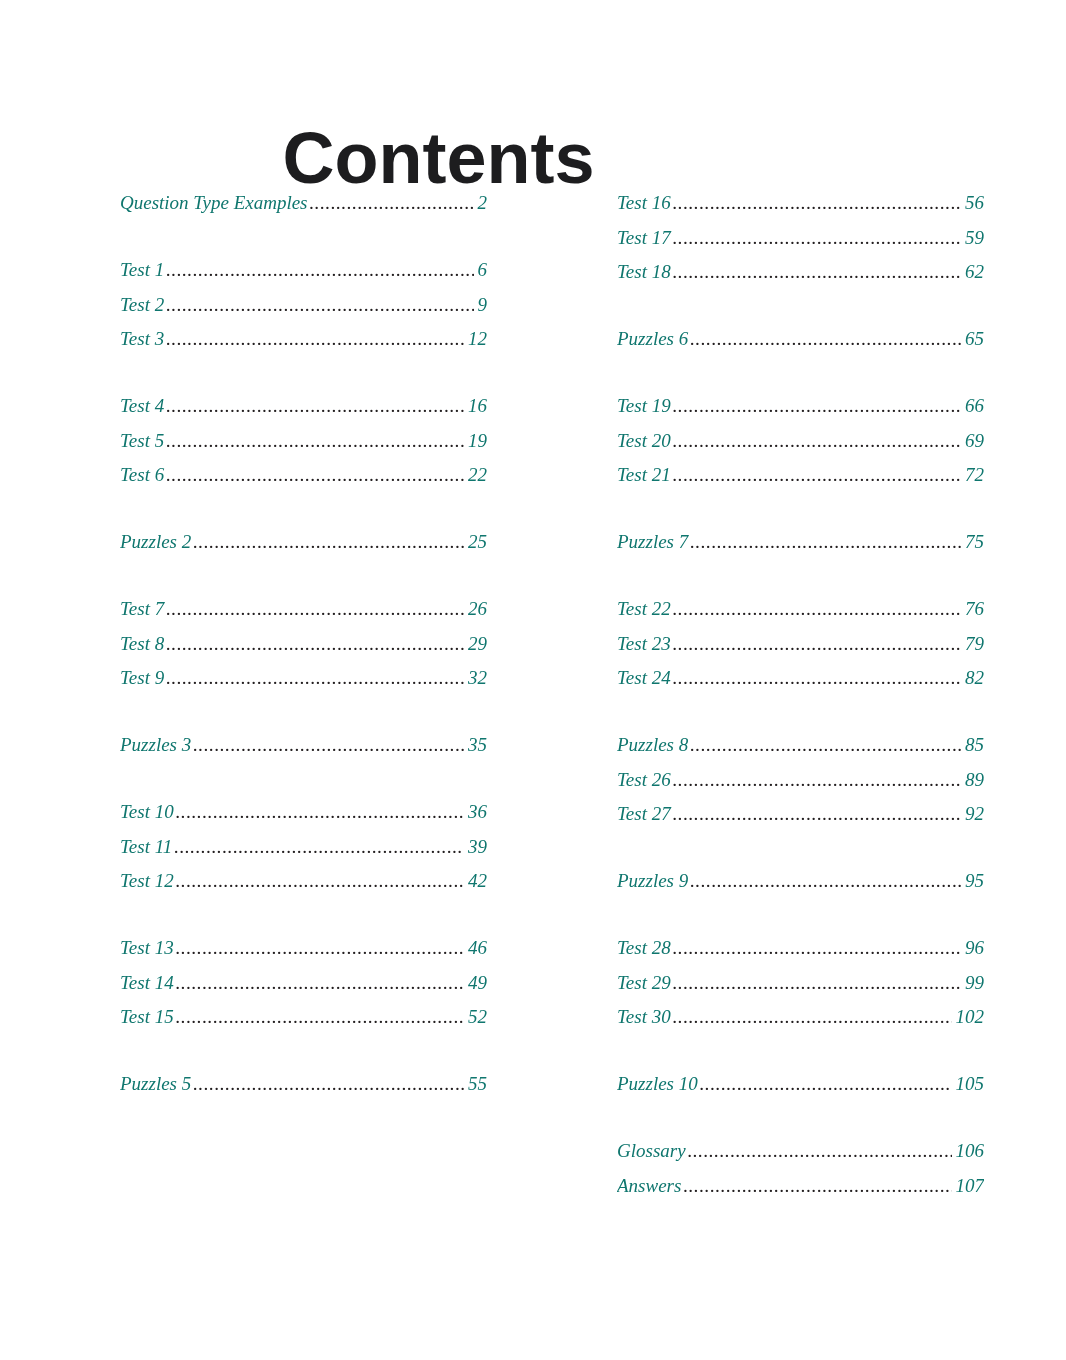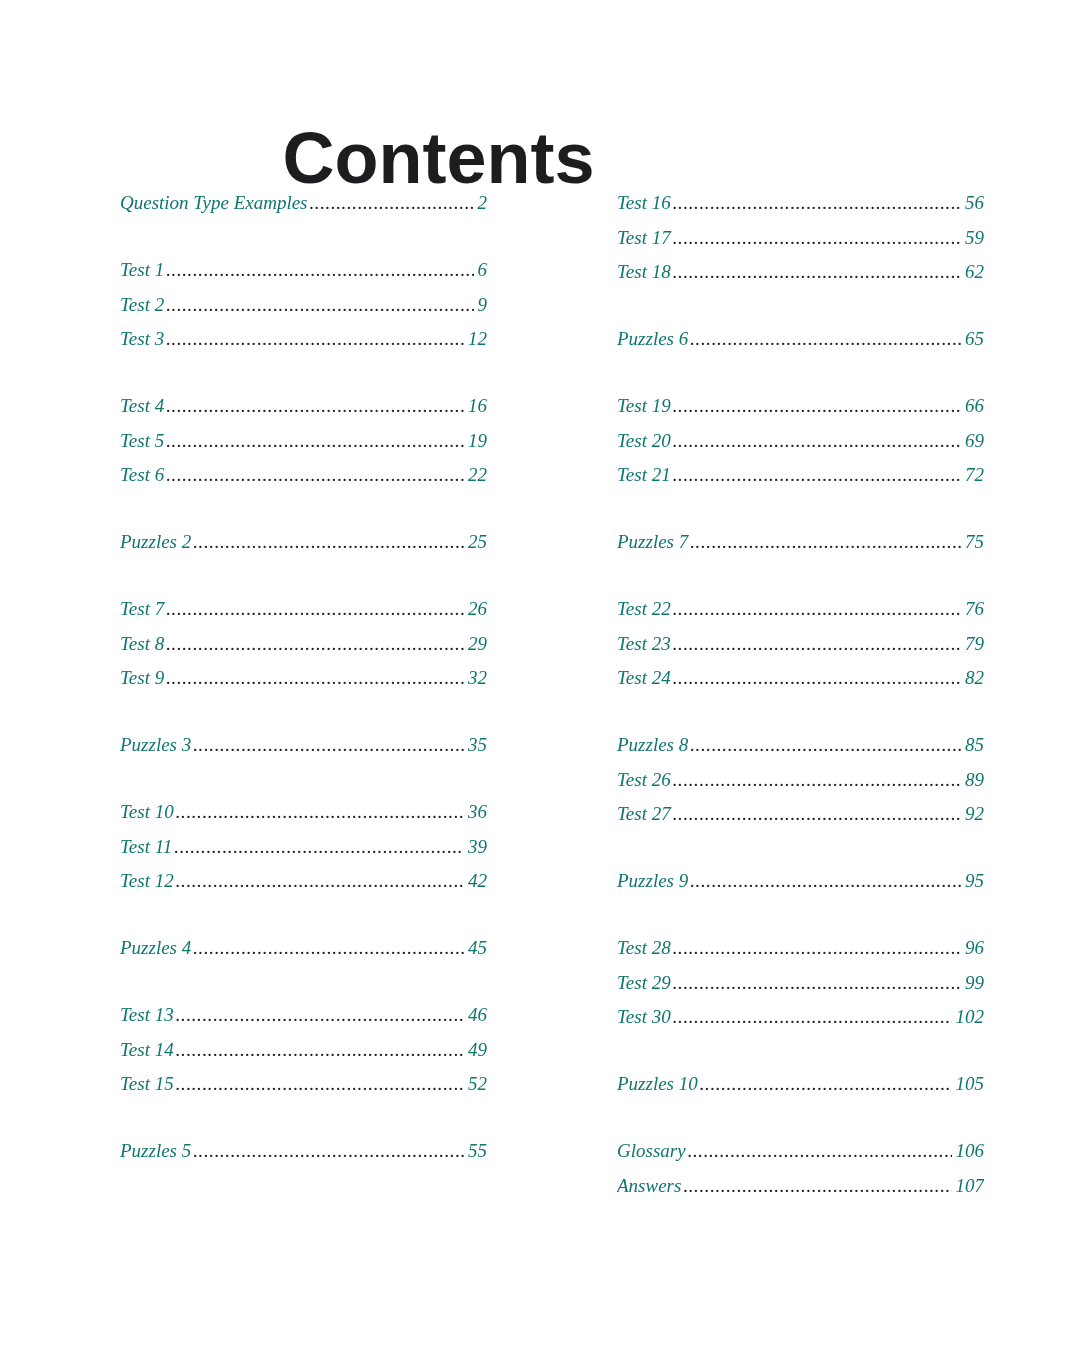--- a/index.html
+++ b/index.html
@@ -103,25 +103,20 @@
     <span class="label">Test 11</span>
     <span class="dots"></span>
     <span class="page">39</span>
   </div>
     <div class="row">
     <span class="label">Test 12</span>
     <span class="dots"></span>
     <span class="page">42</span>
   </div>
     <div class="row gap">
-    <span class="label">Puzzles 4</span>
-    <span class="dots"></span>
-    <span class="page">45</span>
-  </div>
-    <div class="row gap">
     <span class="label">Test 13</span>
     <span class="dots"></span>
     <span class="page">46</span>
   </div>
     <div class="row">
     <span class="label">Test 14</span>
     <span class="dots"></span>
     <span class="page">49</span>
   </div>
     <div class="row">

